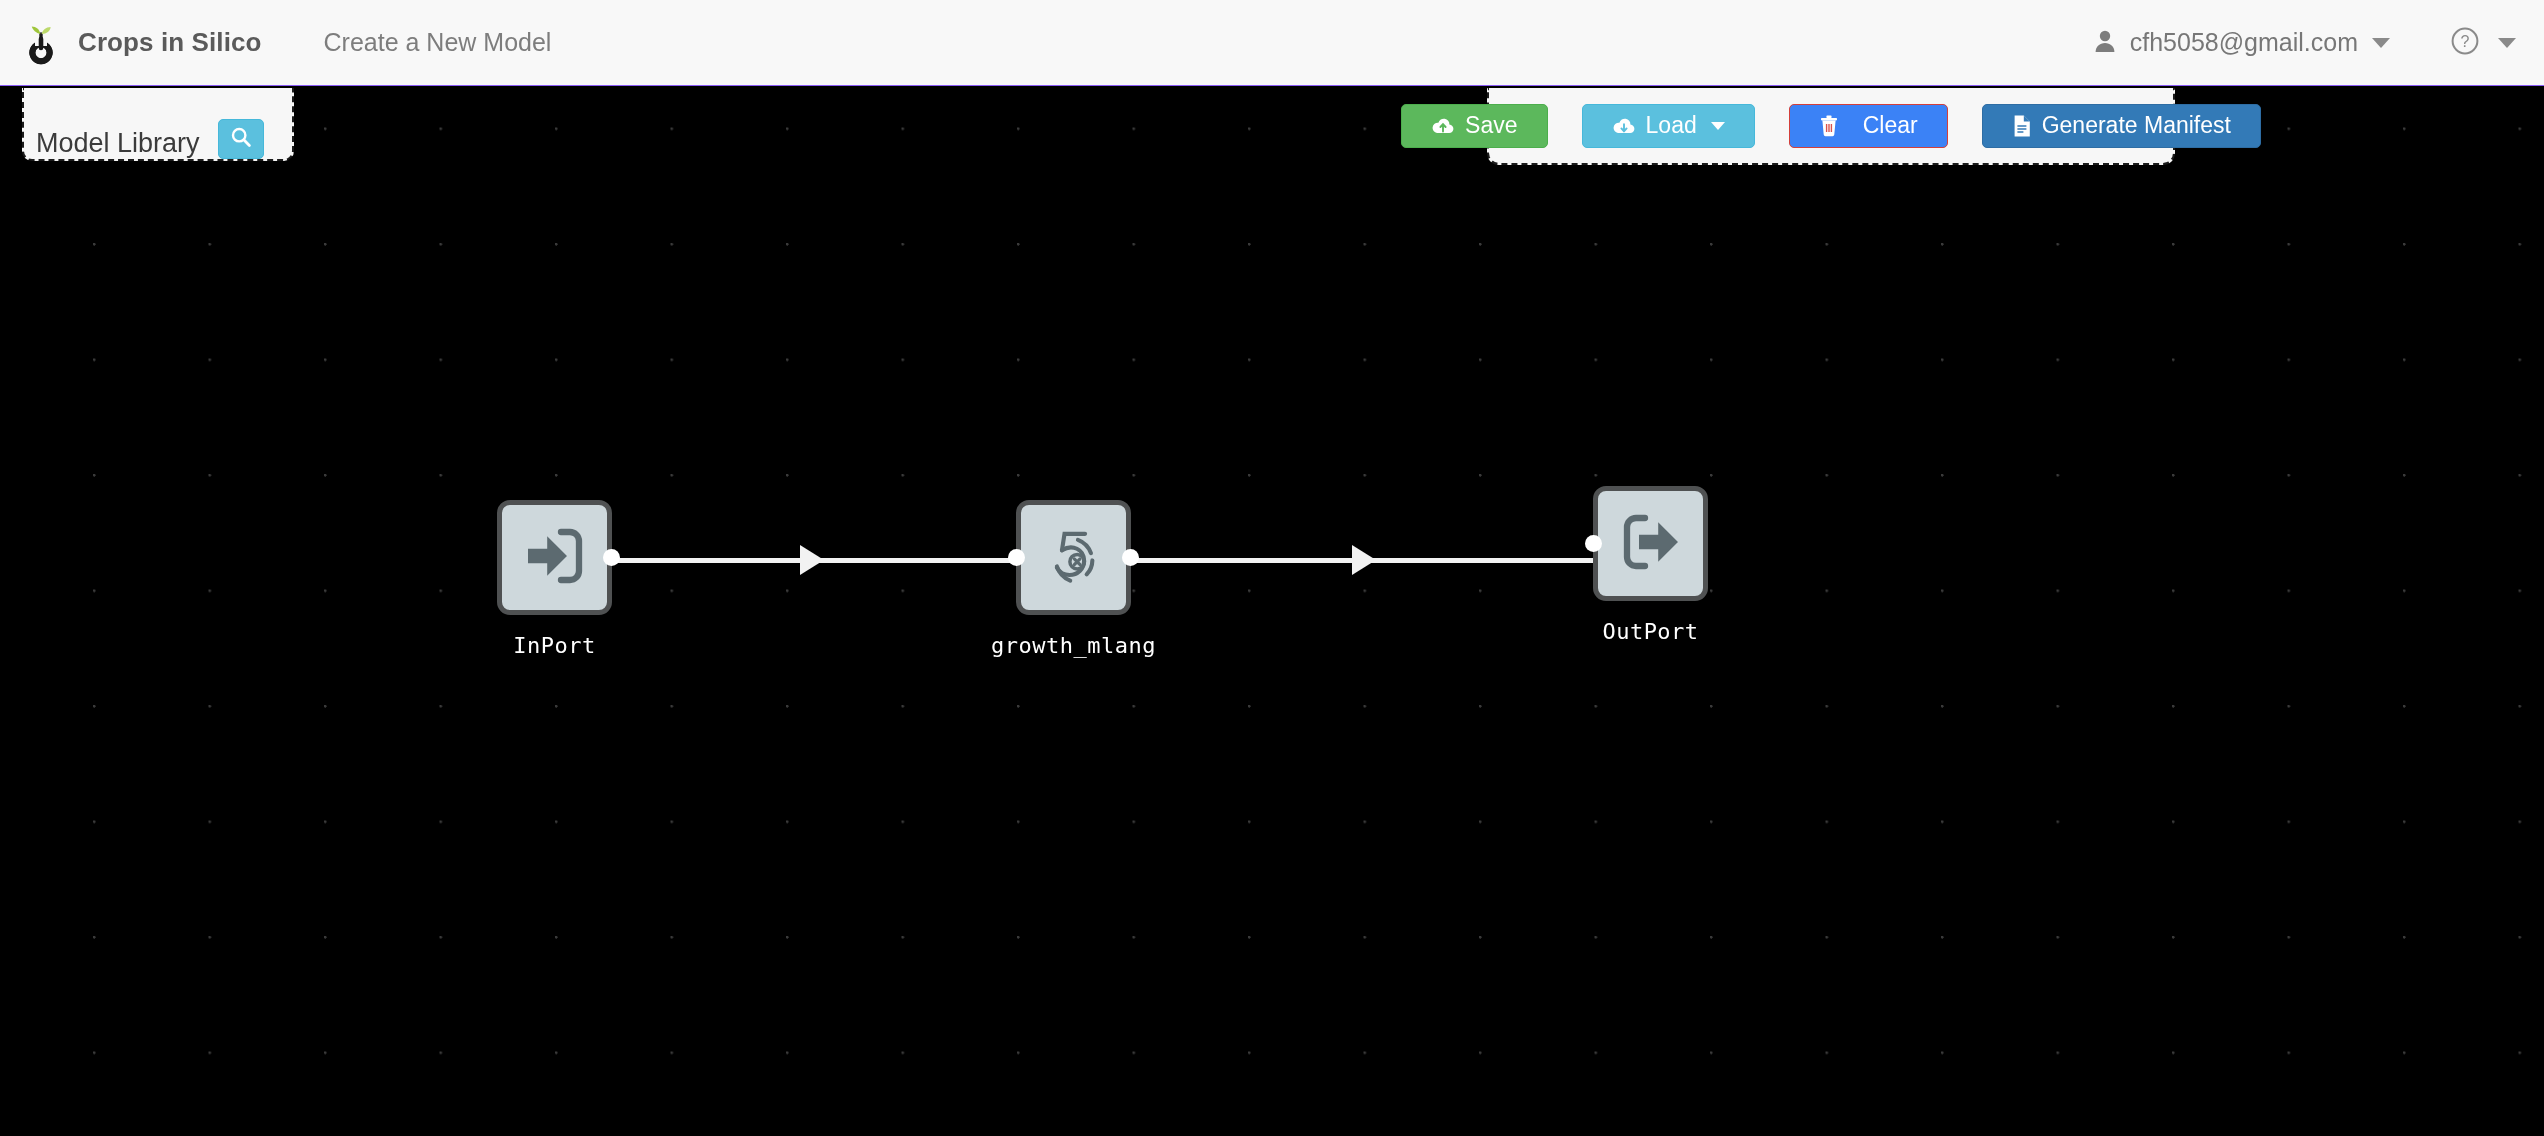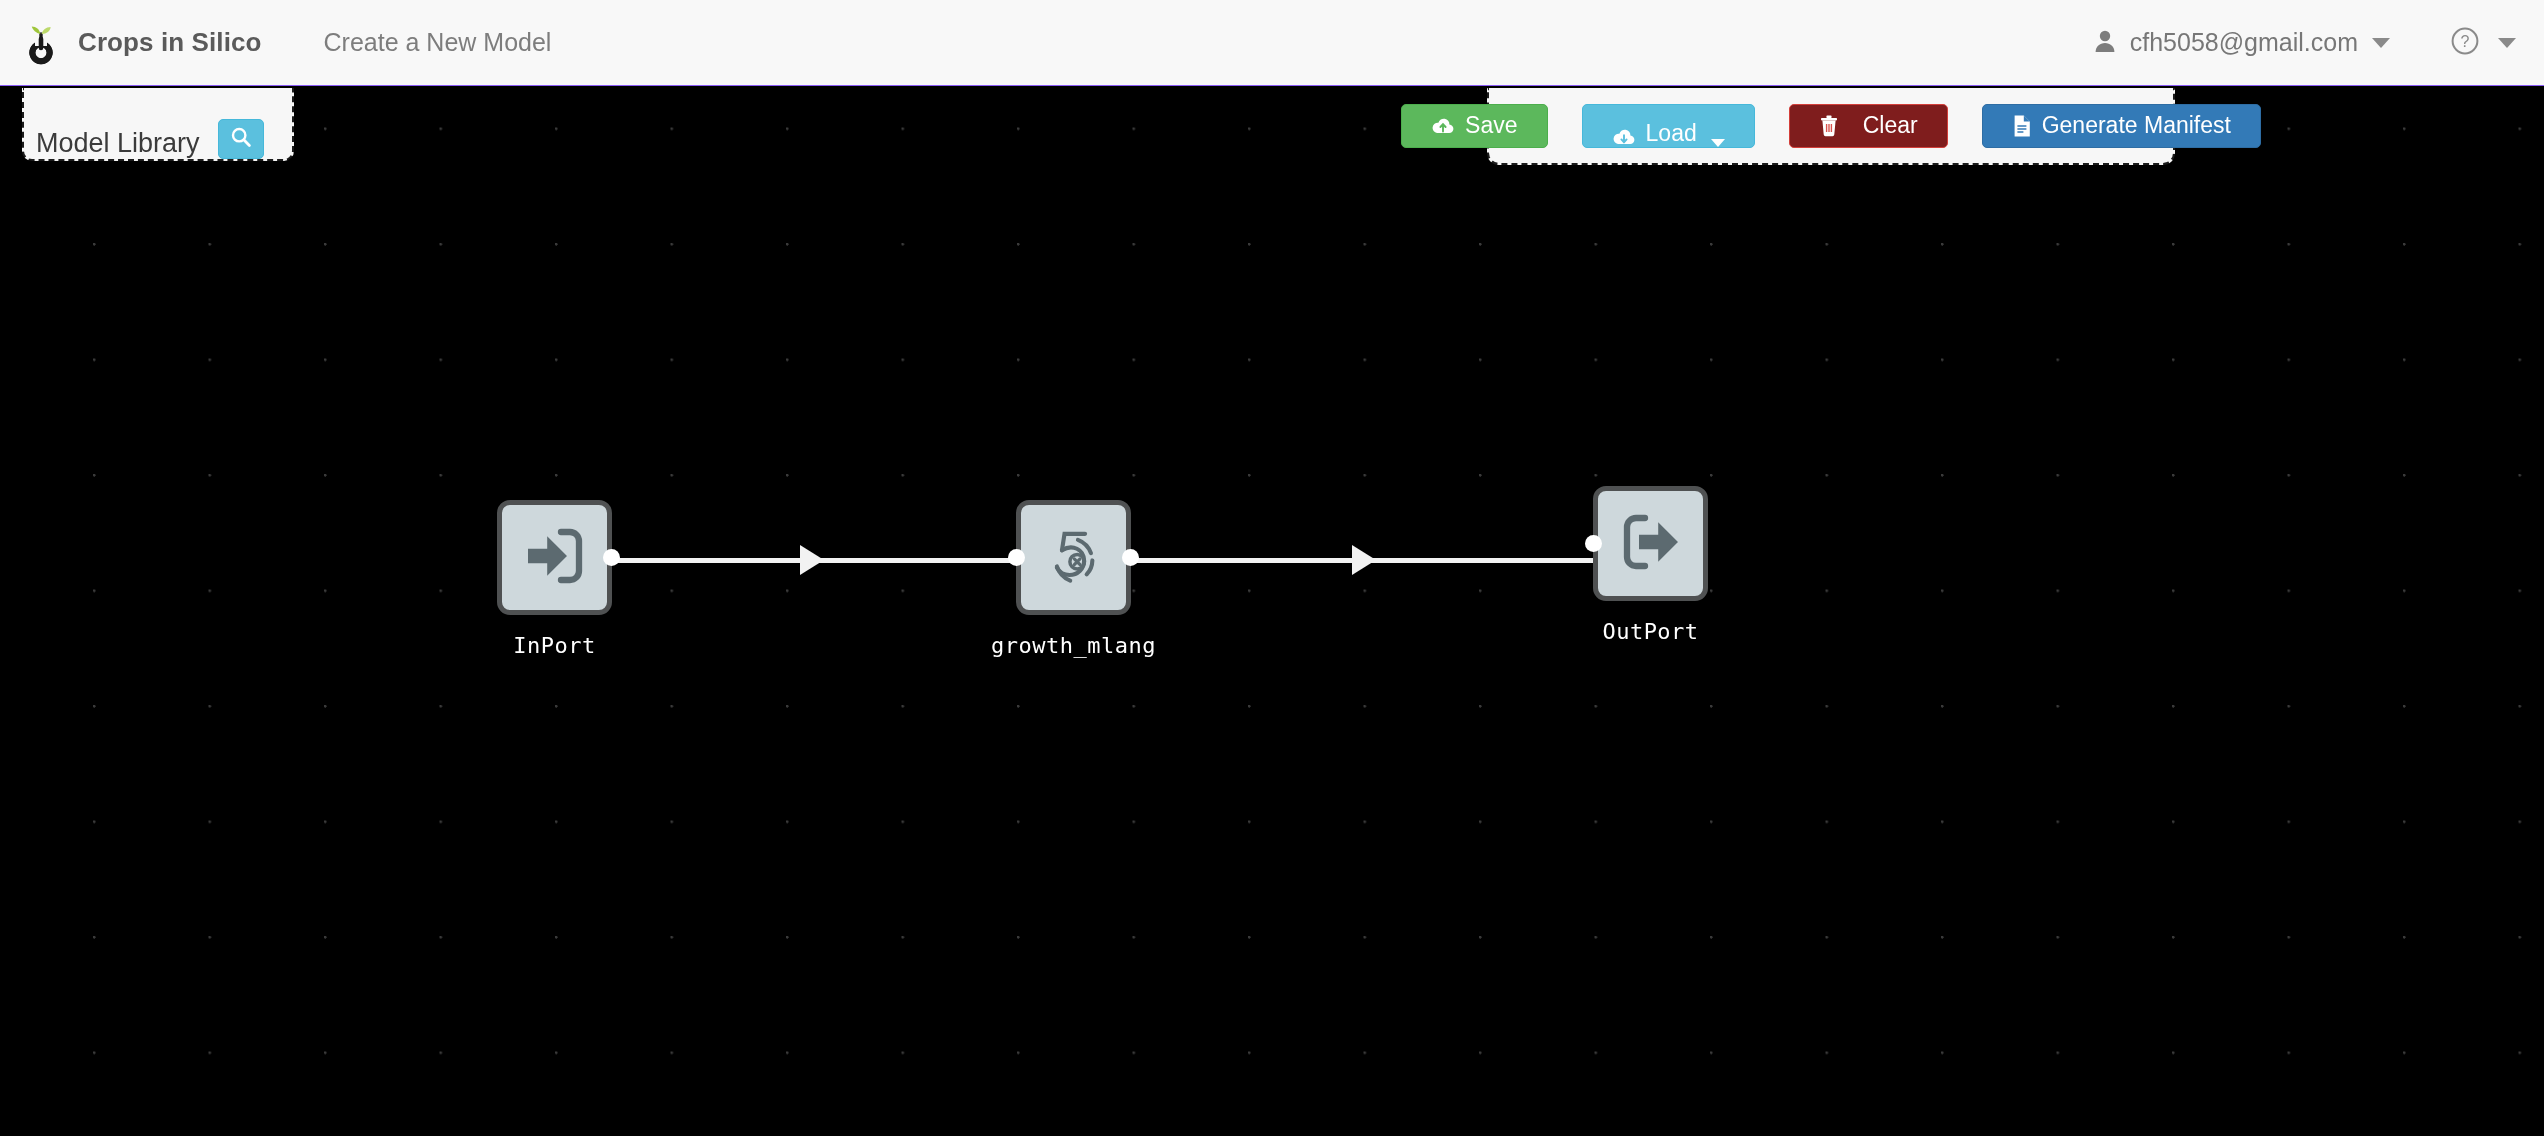--- a/index.html
+++ b/index.html
@@ -158,22 +158,22 @@
     padding: 0 29px;
     border-radius: 5px;
     font-size: 23px;
     color: #ffffff;
     cursor: pointer;
     border: 1px solid rgba(0,0,0,0.12);
     white-space: nowrap;
     font-family: "Liberation Sans", sans-serif;
   }
   .tb-save   { background: #5cb85c; border-color: #4cae4c; }
-  .tb-load   { background: #5bc0de; border-color: #46b8da; align-items: flex-end; }
-  .tb-clear  { background: #7f1d1d; border-color: #d43f3a; gap: 24px; }
+  .tb-load   { background: #5bc0de; border-color: #46b8da; }
+  .tb-clear  { background: #3b82f6; border-color: #d43f3a; gap: 24px; }
   .tb-manifest { background: #337ab7; border-color: #2e6da4; }
   .tb-caret {
     width: 0; height: 0;
     border-left: 7px solid transparent;
     border-right: 7px solid transparent;
     border-top: 8px solid #ffffff;
     margin-left: 4px;
   }
   .tb-icon { display: flex; align-items: center; }
 

